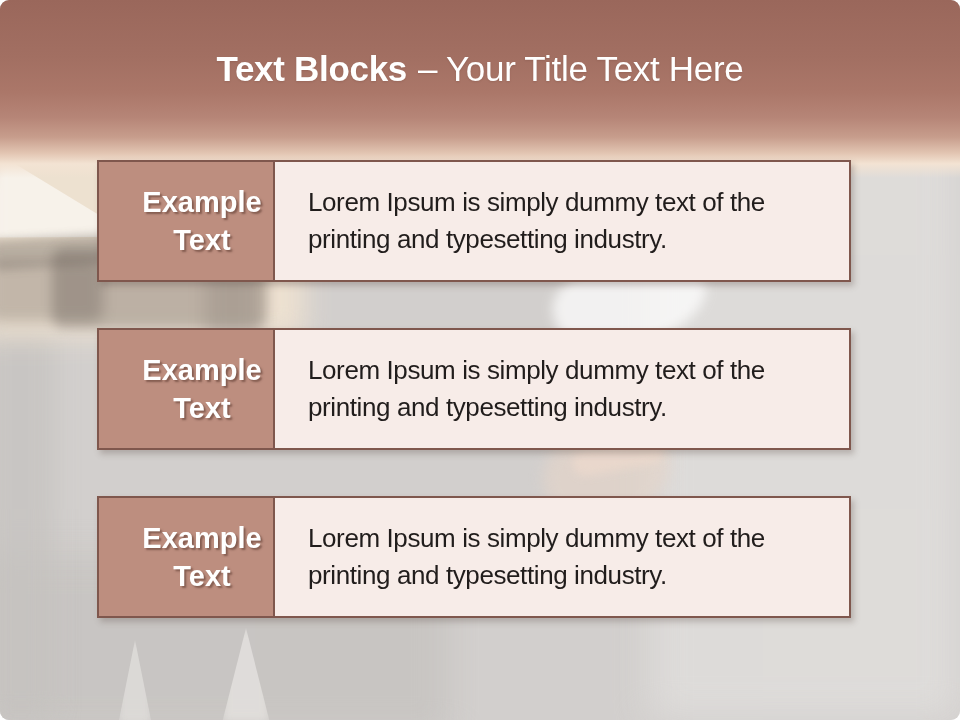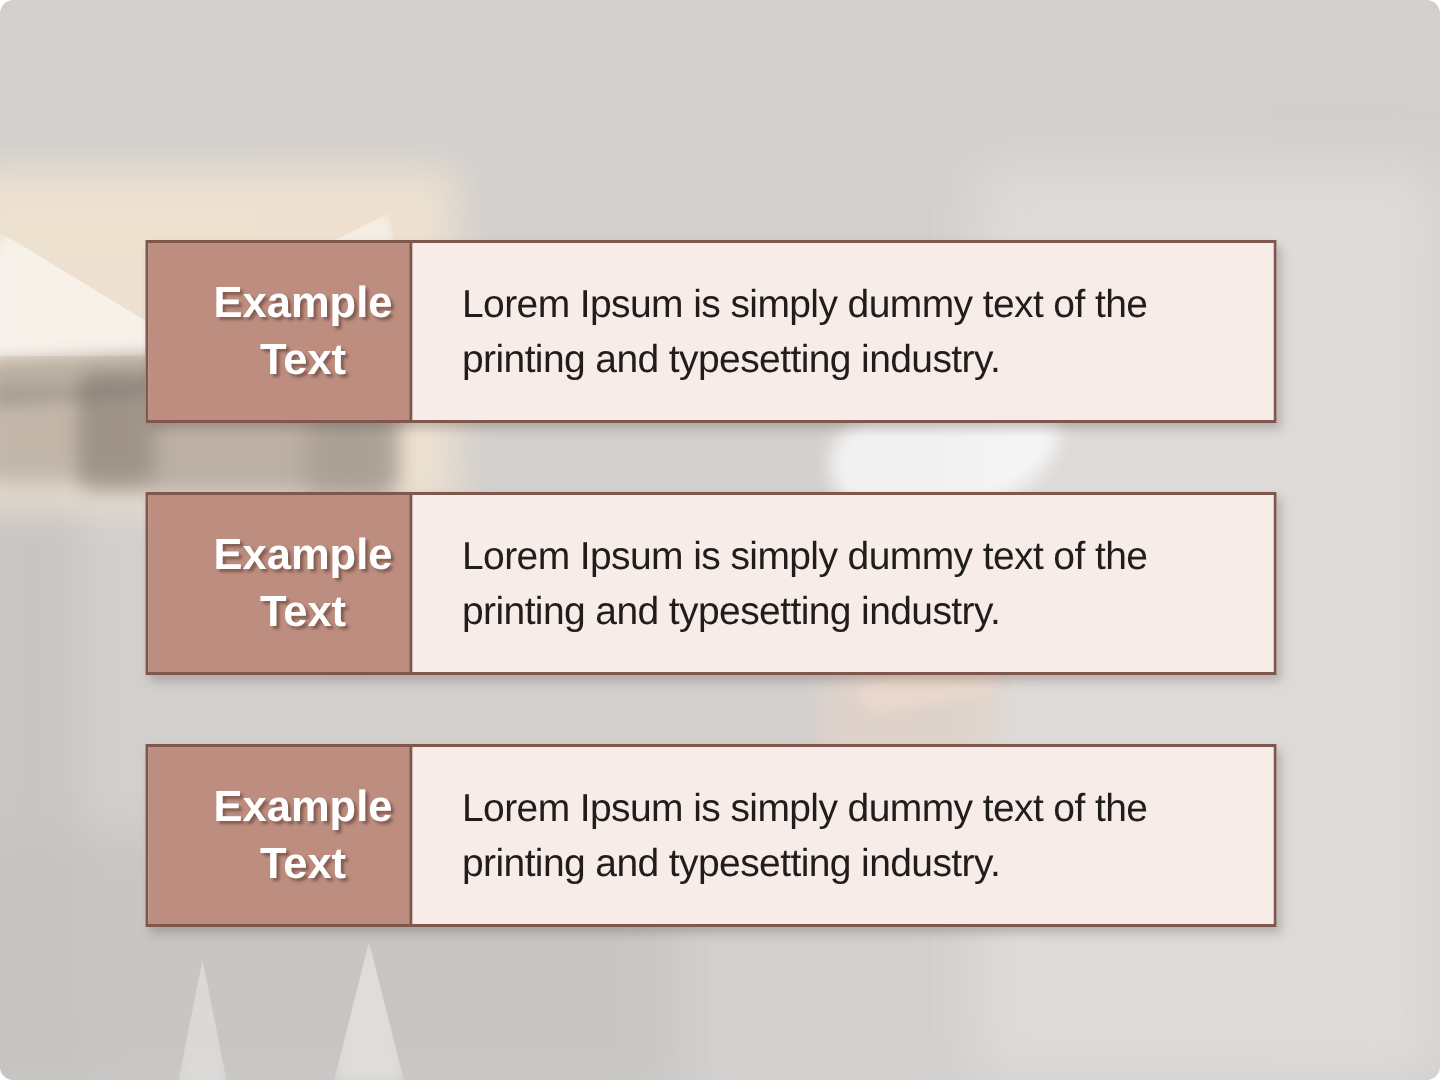--- a/index.html
+++ b/index.html
@@ -57,20 +57,25 @@
     <div class="bg-cam-blob"></div>
     <div class="bg-cam-chunk"></div>
     <div class="bg-strap"></div>
     <div class="bg-cuff"></div>
     <div class="bg-hand"></div>
     <div class="bg-finger"></div>
     <div class="bg-tie"></div>
     <div class="bg-leg-light"></div>
   </div>
 
+  <div class="header">
+    <div class="title">
+      <span class="title-bold">Text Blocks</span><span class="title-rest">– Your Title Text Here</span>
+    </div>
+  </div>
 
   <div class="block b0">
     <div class="label-cell">
       <span>Example Text</span>
     </div>
     <div class="body-cell">
       <div class="line">Lorem Ipsum is simply dummy text of the</div>
       <div class="line">printing and typesetting industry.</div>
     </div>
   </div>

